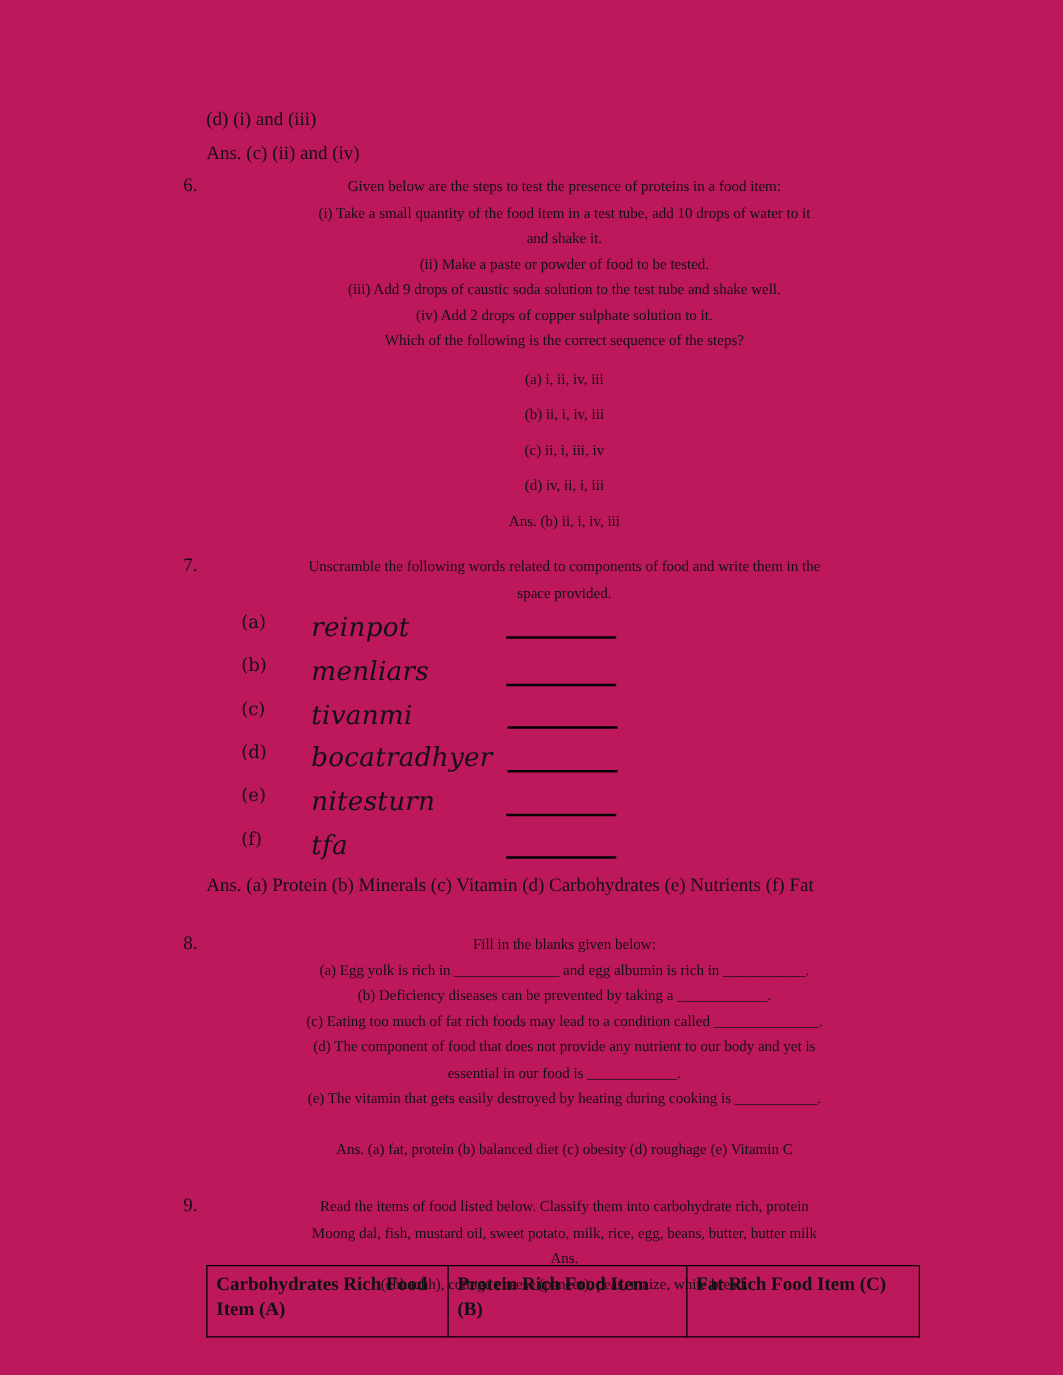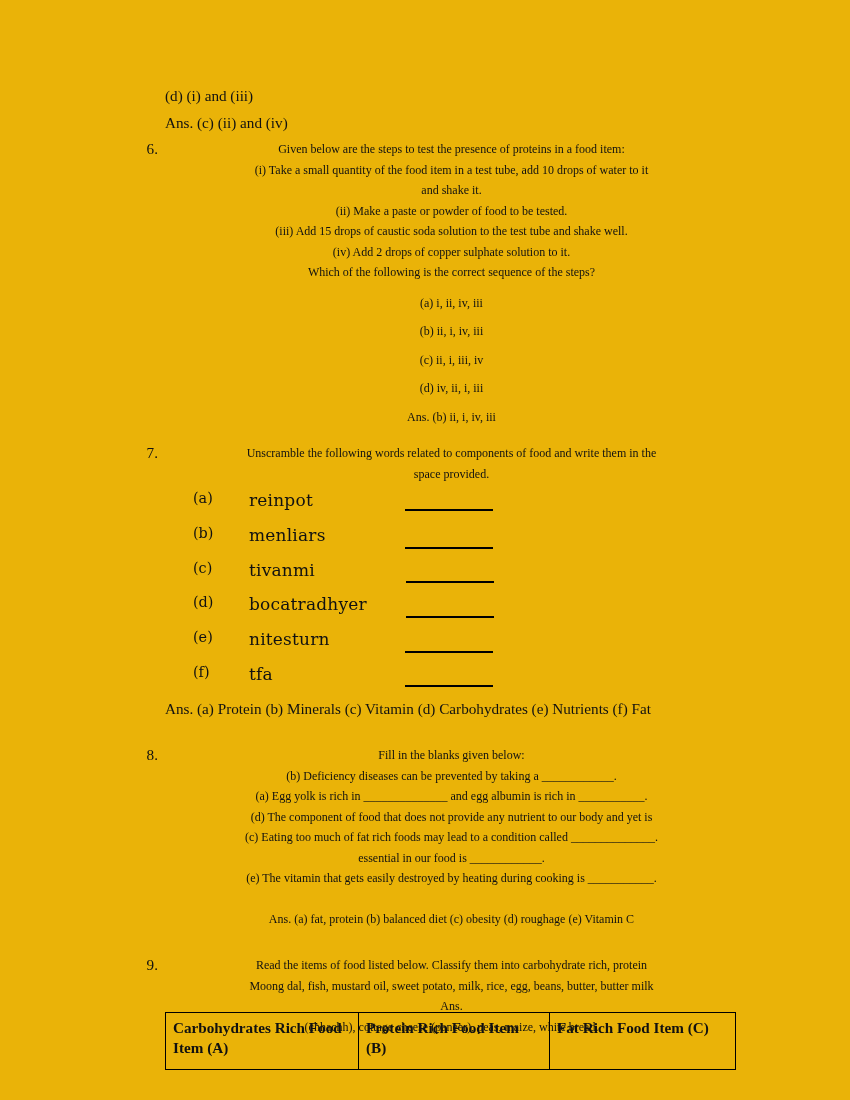--- a/index.html
+++ b/index.html
@@ -13,21 +13,21 @@
     position: relative;
     font-family: "Liberation Serif", "DejaVu Serif", serif;
     color: #111111;
     overflow: hidden;
   }
   .page {
     position: absolute;
     left: 0; top: 0;
     width: 850px;
     height: 1100px;
-    background: #eab308;
+    background: #be185d;
   }
   .content {
     position: absolute;
     left: 138px;
     top: 86px;
     width: 600px;
   }
 
   
   .qblock {
@@ -75,22 +75,23 @@
   .sc-label {
     position: absolute;
     left: 28px;
     top: 0;
     font-size: 14.4px;
   }
   .sc-word {
     position: absolute;
     left: 84px;
     top: 0;
-    font-size: 17px;
+    font-size: 21px;
     letter-spacing: 0.2px;
+    font-style: italic;
   }
   .sc-blank {
     position: absolute;
     left: 240px;
     top: 21px;
     width: 88px;
     height: 0;
     border-top: 2.6px solid #000000;
   }
   .scramble-row.r-a .sc-blank { left: 240px; top: 19px; }
@@ -132,21 +133,21 @@
     <div class="gap-sm"></div>
     <div class="plainline">Ans. (c) (ii) and (iv)</div>
     <div class="gap-sm"></div>
 
     <div class="qblock">
       <div class="qnum">6.</div>
       <div class="line">Given below are the steps to test the presence of proteins in a food item:</div>
       <div class="line">(i) Take a small quantity of the food item in a test tube, add 10 drops of water to it</div>
       <div class="line">and shake it.</div>
       <div class="line">(ii) Make a paste or powder of food to be tested.</div>
-      <div class="line">(iii) Add 15 drops of caustic soda solution to the test tube and shake well.</div>
+      <div class="line">(iii) Add 9 drops of caustic soda solution to the test tube and shake well.</div>
       <div class="line">(iv) Add 2 drops of copper sulphate solution to it.</div>
       <div class="line">Which of the following is the correct sequence of the steps?</div>
       <div class="gap-sm"></div>
       <div class="optlist">
         <div class="line">(a) i, ii, iv, iii</div>
         <div class="line">(b) ii, i, iv, iii</div>
         <div class="line">(c) ii, i, iii, iv</div>
         <div class="line">(d) iv, ii, i, iii</div>
         <div class="line">Ans. (b) ii, i, iv, iii</div>
       </div>
@@ -193,24 +194,24 @@
       </div>
     </div>
 
     <div class="plainline">Ans. (a) Protein (b) Minerals (c) Vitamin (d) Carbohydrates (e) Nutrients (f) Fat</div>
 
     <div class="gap-xl"></div>
 
     <div class="qblock">
       <div class="qnum">8.</div>
       <div class="line">Fill in the blanks given below:</div>
+      <div class="line">(a) Egg yolk is rich in ______________ and egg albumin is rich in ___________.</div>
       <div class="line">(b) Deficiency diseases can be prevented by taking a ____________.</div>
-      <div class="line">(a) Egg yolk is rich in ______________ and egg albumin is rich in ___________.</div>
+      <div class="line">(c) Eating too much of fat rich foods may lead to a condition called ______________.</div>
       <div class="line">(d) The component of food that does not provide any nutrient to our body and yet is</div>
-      <div class="line">(c) Eating too much of fat rich foods may lead to a condition called ______________.</div>
       <div class="line">essential in our food is ____________.</div>
       <div class="line">(e) The vitamin that gets easily destroyed by heating during cooking is ___________.</div>
       <div class="gap-lg"></div>
       <div class="line">Ans. (a) fat, protein (b) balanced diet (c) obesity (d) roughage (e) Vitamin C</div>
     </div>
 
     <div class="gap-xl"></div>
 
     <div class="qblock">
       <div class="qnum">9.</div>

